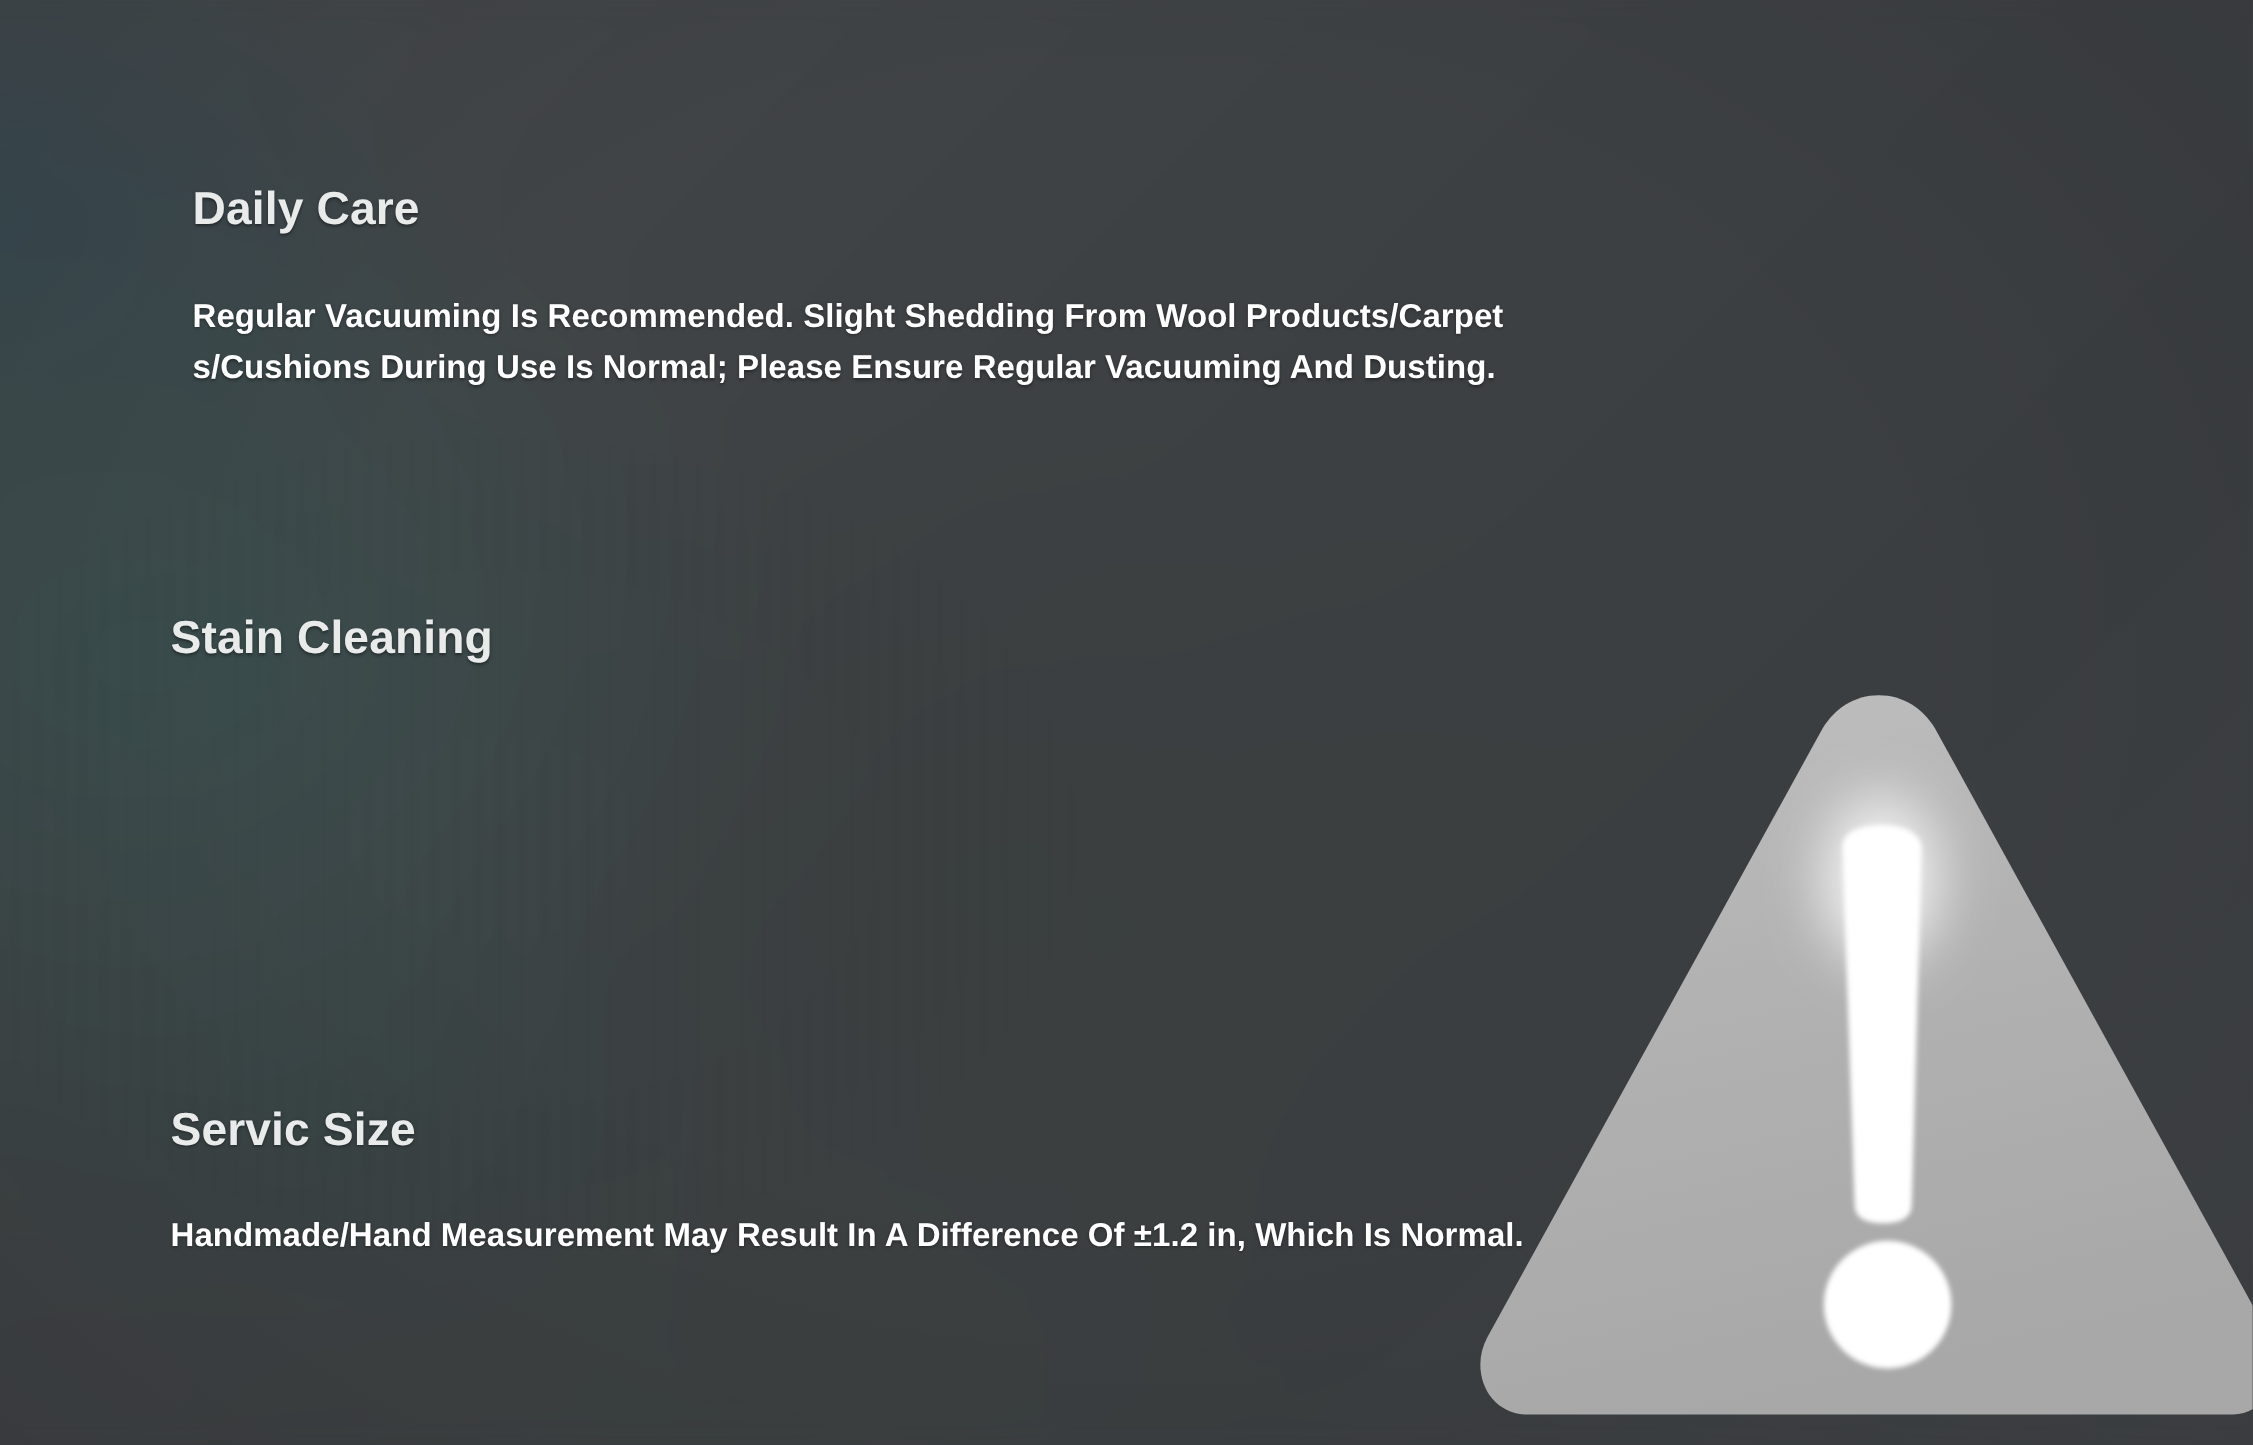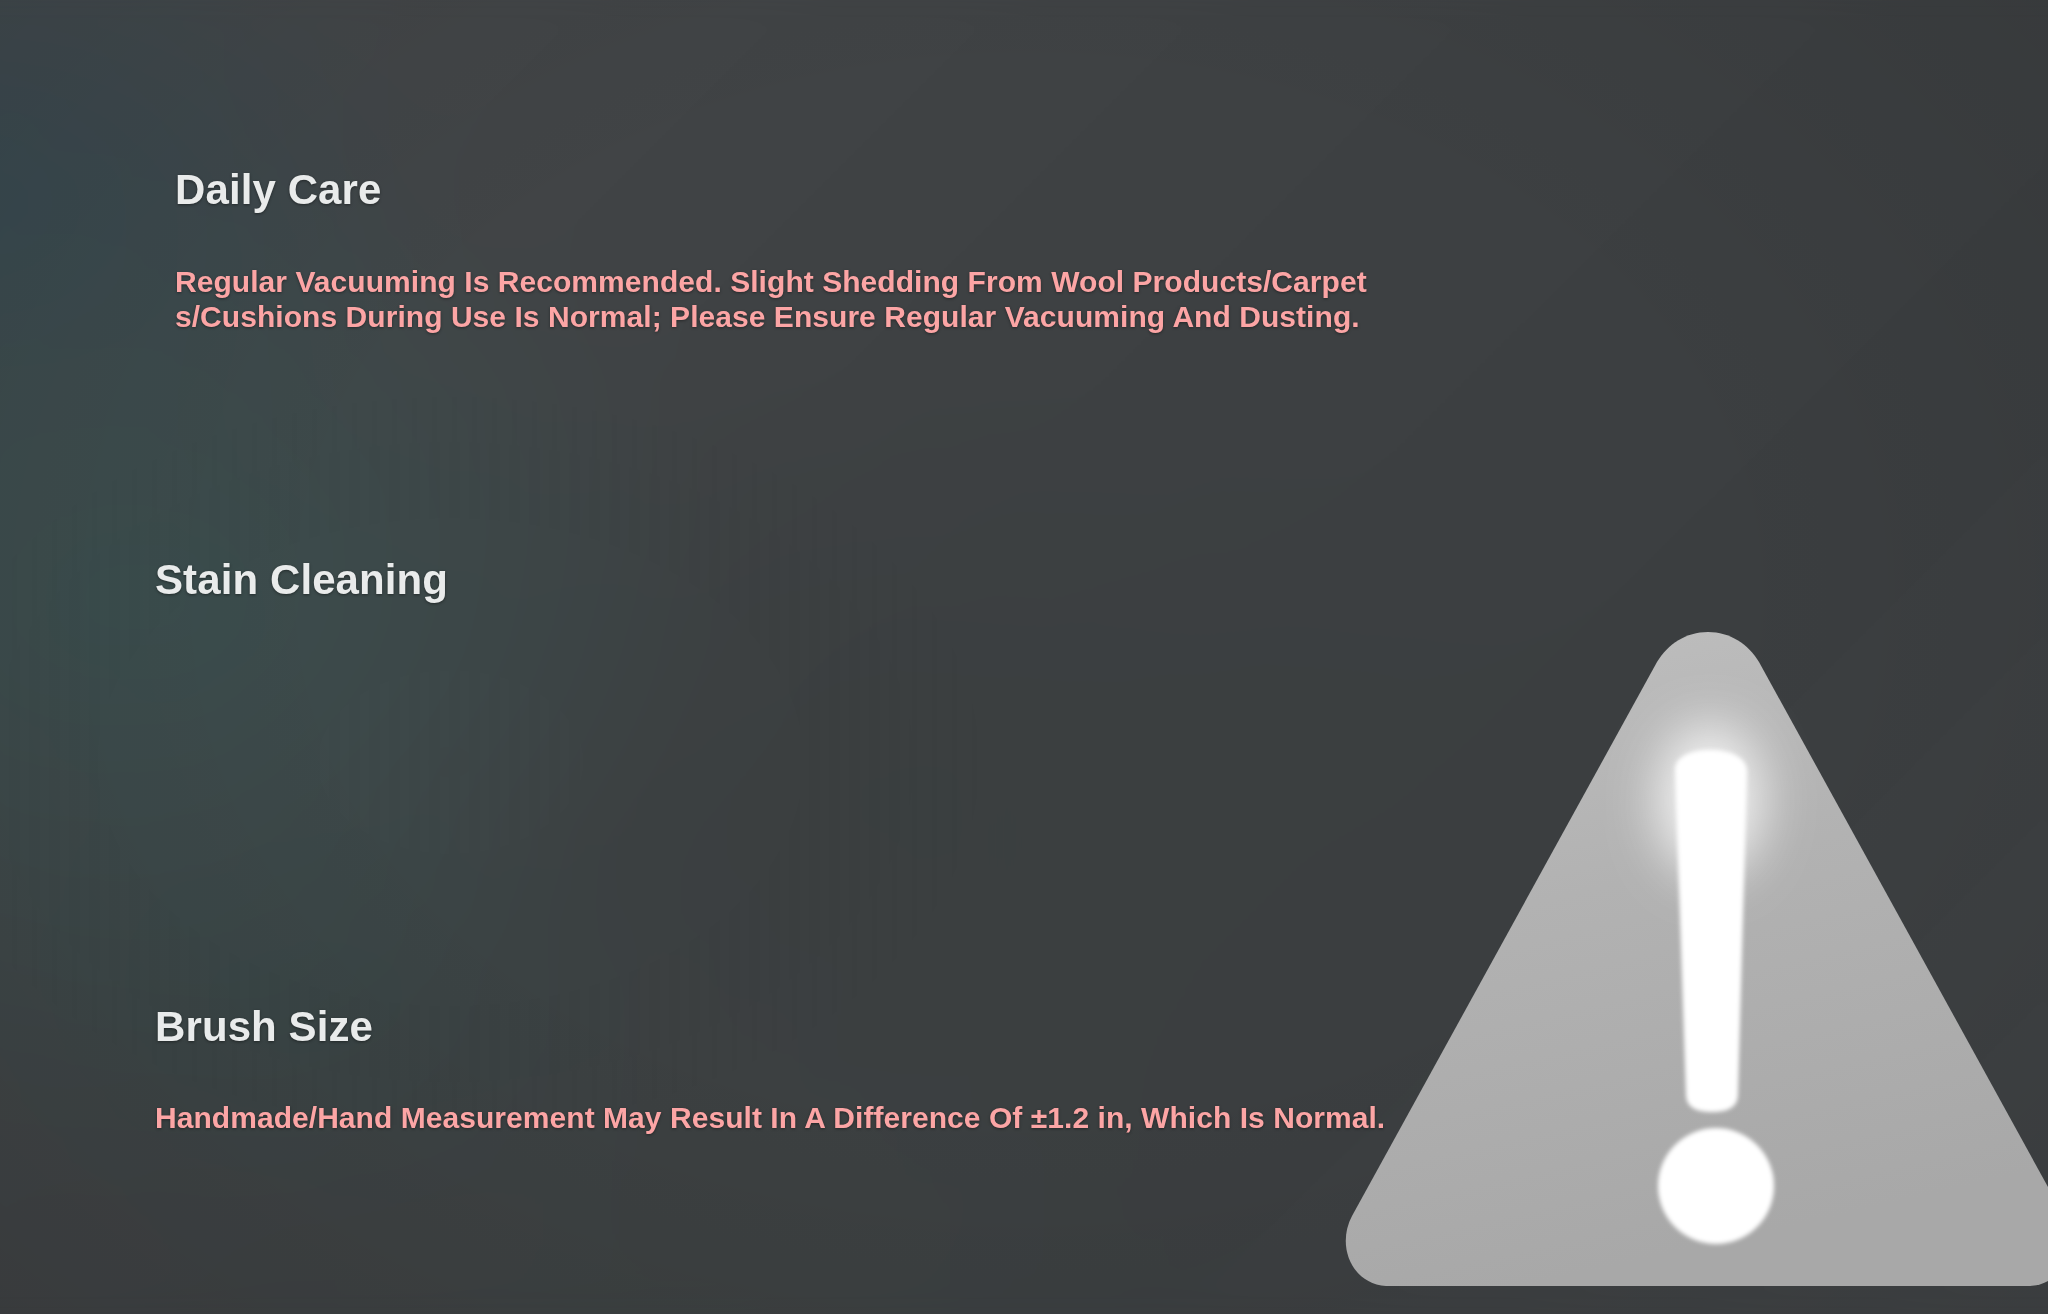--- a/index.html
+++ b/index.html
@@ -81,22 +81,22 @@
     color: #e9ebeb;
     letter-spacing: 0.1px;
     text-shadow: 0 1px 3px rgba(0,0,0,0.42);
     margin: 0;
     white-space: nowrap;
   }
   .sec-body {
     margin: 0;
     font-size: 30px;
     font-weight: 700;
-    line-height: 35px;
-    color: #fca5a5;
+    line-height: 47px;
+    color: #ffffff;
     letter-spacing: 0.05px;
     text-shadow: 0 1px 3px rgba(0,0,0,0.40);
     white-space: pre-line;
   }
   .gap-daily { height: 52px; }
   .gap-stain { height: 51px; }
   .gap-size  { height: 51px; }
 </style>
 </head>
 <body>
@@ -153,19 +153,19 @@
       <p class="sec-body">Regular Vacuuming Is Recommended. Slight Shedding From Wool Products/Carpet
 s/Cushions During Use Is Normal; Please Ensure Regular Vacuuming And Dusting.</p>
     </div>
 
     <div class="section sec-stain">
       <h2 class="sec-heading">Stain Cleaning</h2>
       <div class="gap-stain"></div>
     </div>
 
     <div class="section sec-size">
-      <h2 class="sec-heading">Brush Size</h2>
+      <h2 class="sec-heading">Servic Size</h2>
       <div class="gap-size"></div>
       <p class="sec-body">Handmade/Hand Measurement May Result In A Difference Of ±1.2 in, Which Is Normal.</p>
     </div>
 
   </div>
 </div>
 
 </body></html>

